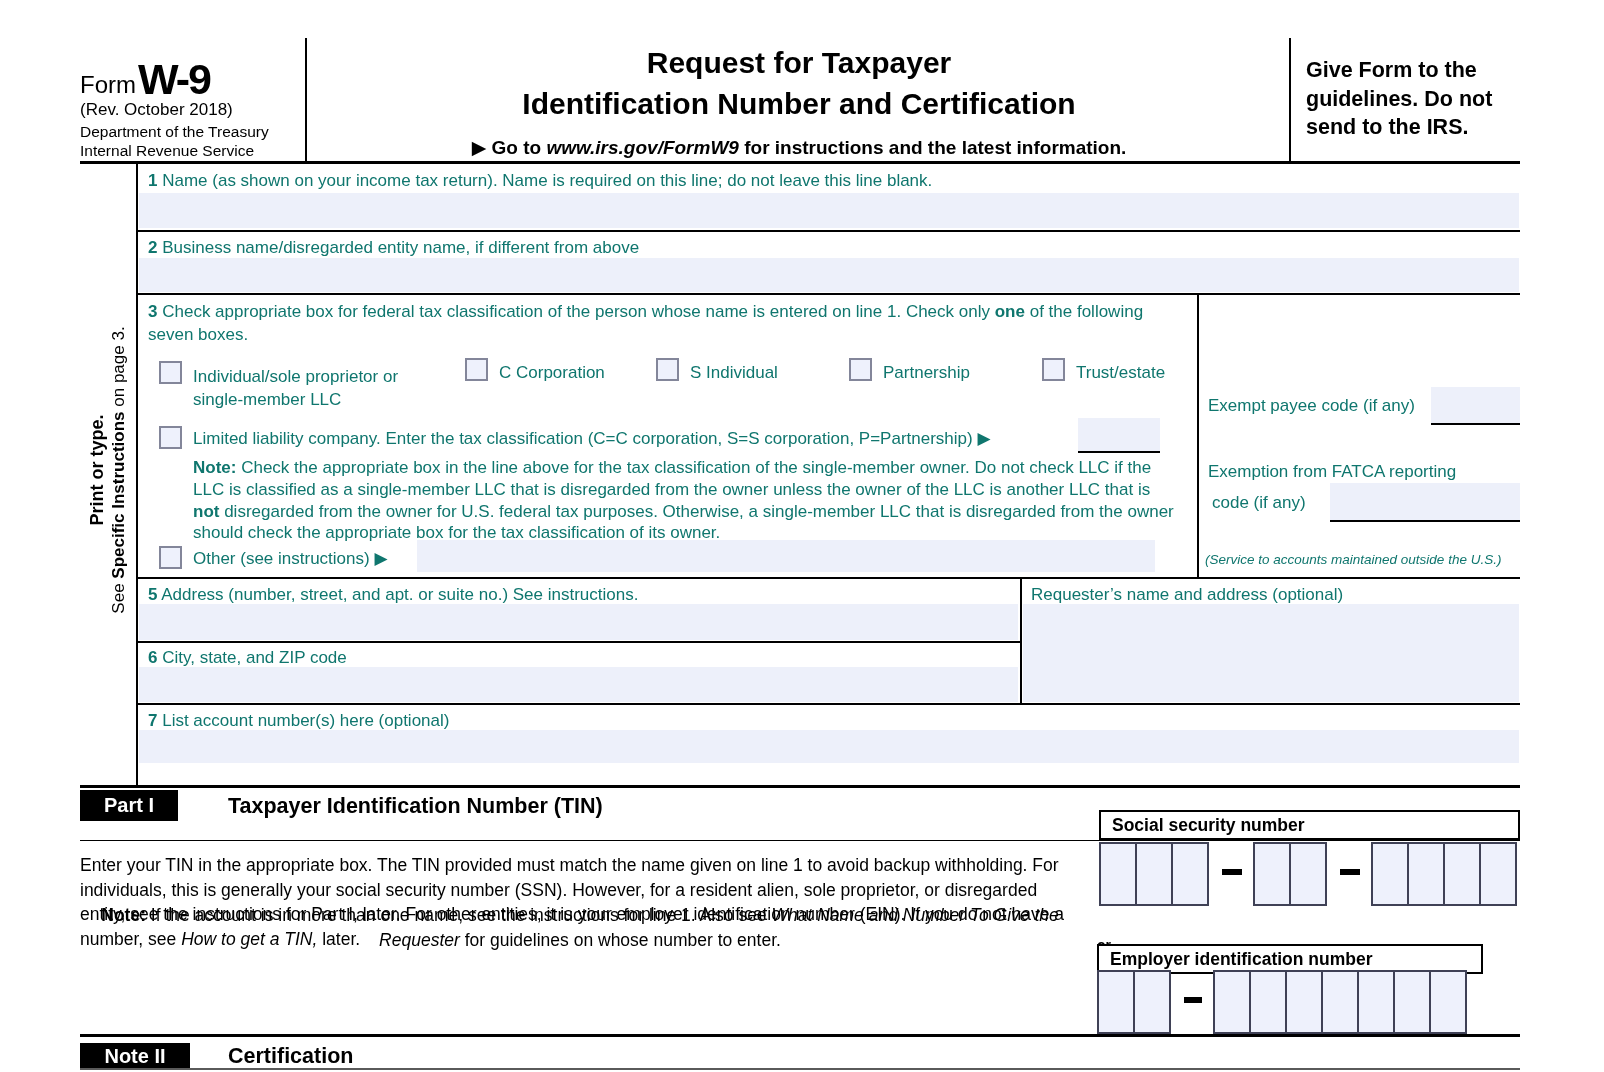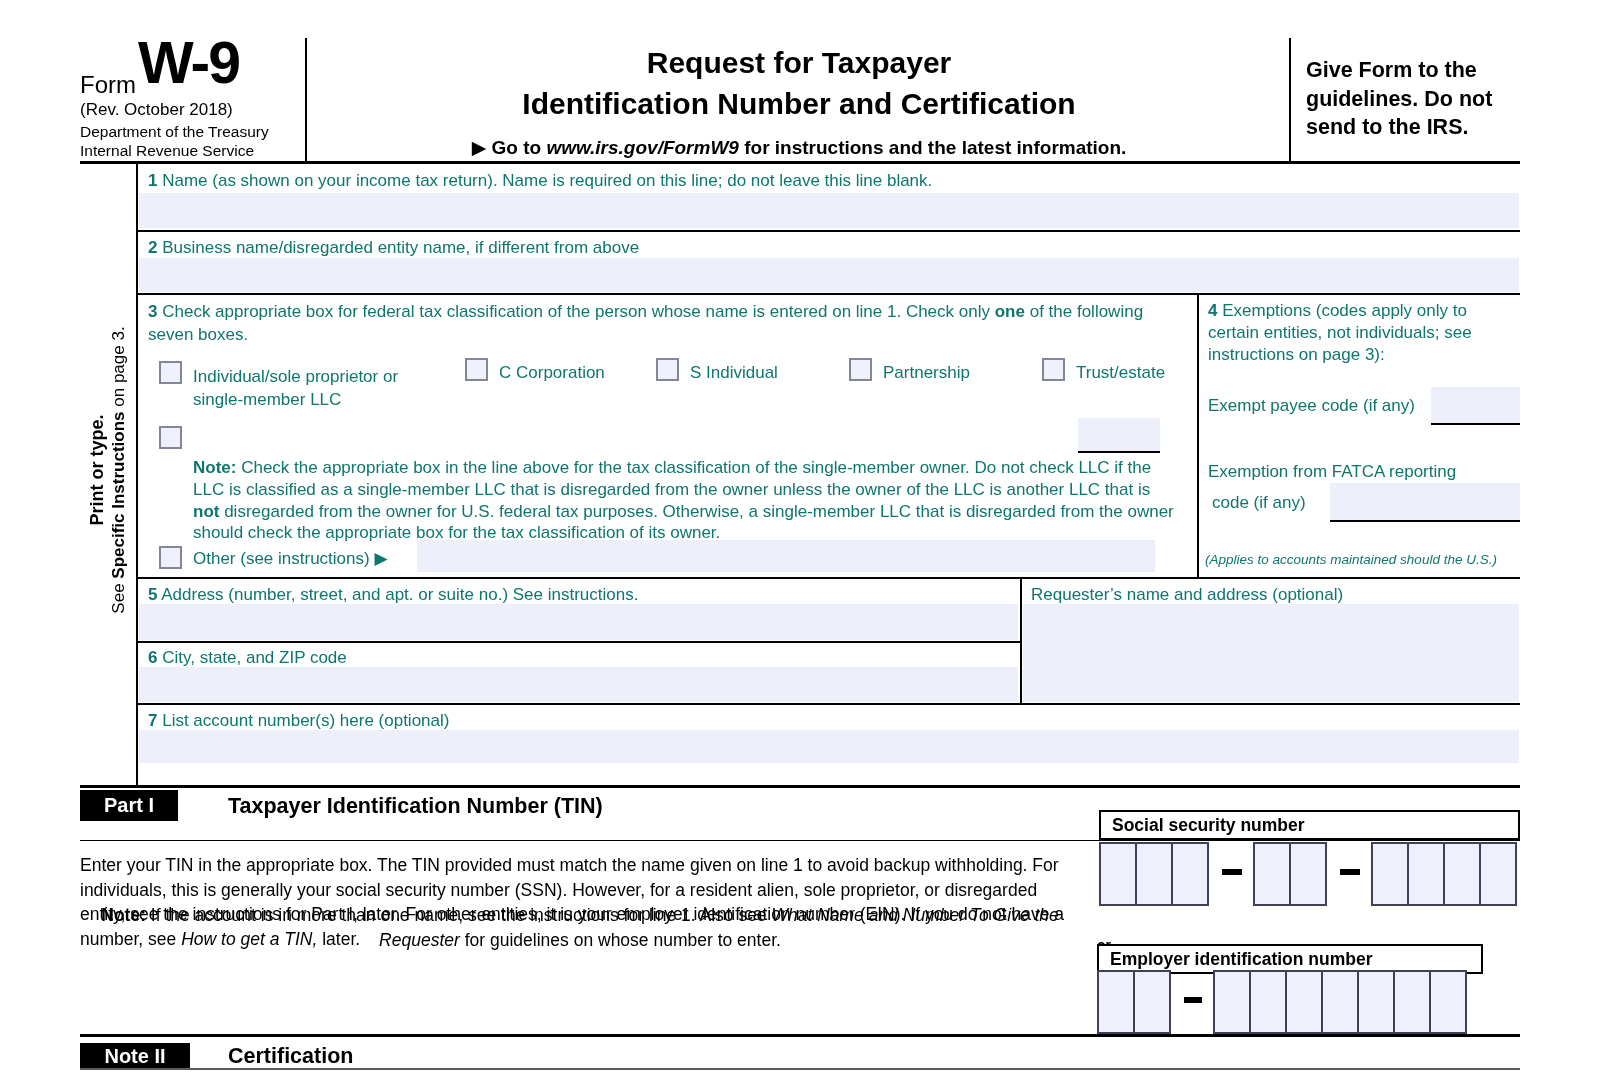--- a/index.html
+++ b/index.html
@@ -28,21 +28,21 @@
   .vert .l2{font-size:17px;}
   .title-zone{position:absolute;left:310px;top:0;width:978px;text-align:center;}
   .big-title{font-weight:bold;font-size:30px;line-height:42px;}
 </style>
 </head>
 <body>
 
 <div class="page">
 
   <div class="abs" style="left:80px;top:71px;font-size:24px;">Form</div>
-  <div class="abs" style="left:138px;top:30px;font-size:59px;font-weight:bold;letter-spacing:-2px;line-height:66px;">W-9</div>
+  <div class="abs" style="left:138px;top:46px;font-size:43px;font-weight:bold;letter-spacing:-2px;line-height:66px;">W-9</div>
   <div class="abs" style="left:80px;top:100px;font-size:17px;">(Rev. October 2018)</div>
   <div class="abs" style="left:80px;top:123px;font-size:15.5px;">Department of the Treasury</div>
   <div class="abs" style="left:80px;top:142px;font-size:15.5px;">Internal Revenue Service</div>
 
   <div class="line" style="left:305px;top:38px;width:2px;height:123px;"></div>
 
   <div class="title-zone">
     <div class="abs big-title" style="left:0;top:42px;width:978px;">Request for Taxpayer</div>
     <div class="abs big-title" style="left:0;top:83px;width:978px;">Identification Number and Certification</div>
     <div class="abs" style="left:0;top:136px;width:978px;font-size:19px;"><span style="font-weight: bold;">▶ Go to </span><span style="font-weight: bold; font-style: italic;">www.irs.gov/FormW9</span><span style="font-weight: bold;"> for instructions and the latest information.</span></div>
@@ -84,35 +84,35 @@
   <div class="cb" style="left:656px;top:358px;"></div>
   <div class="lbl" style="left:690px;top:362px;">S Individual</div>
 
   <div class="cb" style="left:849px;top:358px;"></div>
   <div class="lbl" style="left:883px;top:362px;">Partnership</div>
 
   <div class="cb" style="left:1042px;top:358px;"></div>
   <div class="lbl" style="left:1076px;top:362px;">Trust/estate</div>
 
   <div class="cb" style="left:159px;top:426px;"></div>
+  <div class="lbl" style="left:193px;top:428px;"><span>Limited liability company. Enter the tax classification (C=C corporation, S=S corporation, P=Partnership) </span><span style="font-weight: bold;">▶</span></div>
   <div class="input ul" style="left:1078px;top:418px;width:82px;height:33px;"></div>
 
   <div class="lbl wrap" style="left:193px;top:457px;width:982px;line-height:21.8px;"><span style="font-weight: bold;">Note:</span><span> Check the appropriate box in the line above for the tax classification of the single-member owner.  Do not check LLC if the LLC is classified as a single-member LLC that is disregarded from the owner unless the owner of the LLC is another LLC that is </span><span style="font-weight: bold;">not</span><span> disregarded from the owner for U.S. federal tax purposes. Otherwise, a single-member LLC that is disregarded from the owner should check the appropriate box for the tax classification of its owner.</span></div>
 
   <div class="cb" style="left:159px;top:546px;"></div>
   <div class="lbl" style="left:193px;top:548px;"><span>Other (see instructions) </span><span style="font-weight: bold;">▶</span></div>
   <div class="input" style="left:417px;top:540px;width:738px;height:32px;"></div>
 
-  <div class="lbl wrap" style="left:1208px;top:300px;width:302px;line-height:22px;"><span style="font-weight: bold;">4</span><span>  Exemptions (codes apply only to certain entities, not individuals; see instructions on page 3):</span></div>
   <div class="lbl" style="left:1208px;top:395px;">Exempt payee code (if any)</div>
   <div class="input ul" style="left:1431px;top:387px;width:89px;height:36px;"></div>
   <div class="lbl" style="left:1208px;top:461px;">Exemption from FATCA reporting</div>
   <div class="lbl" style="left:1212px;top:492px;">code (if any)</div>
   <div class="input ul" style="left:1330px;top:483px;width:190px;height:37px;"></div>
-  <div class="lbl" style="left:1205px;top:549px;font-size:13.5px;font-style:italic;">(Applies to accounts maintained should the U.S.)</div>
+  <div class="lbl" style="left:1205px;top:549px;font-size:13.5px;font-style:italic;">(Service to accounts maintained outside the U.S.)</div>
 
   <div class="lbl" style="left:148px;top:584px;"><span style="font-weight: bold;">5</span><span>  Address (number, street, and apt. or suite no.) See instructions.</span></div>
   <div class="input" style="left:139px;top:604px;width:879px;height:36px;"></div>
   <div class="lbl" style="left:1031px;top:584px;">Requester’s name and address (optional)</div>
   <div class="input" style="left:1023px;top:604px;width:496px;height:98px;"></div>
 
   <div class="lbl" style="left:148px;top:647px;"><span style="font-weight: bold;">6</span><span>  City, state, and ZIP code</span></div>
   <div class="input" style="left:139px;top:667px;width:879px;height:35px;"></div>
 
   <div class="lbl" style="left:148px;top:710px;"><span style="font-weight: bold;">7</span><span>  List account number(s) here (optional)</span></div>

